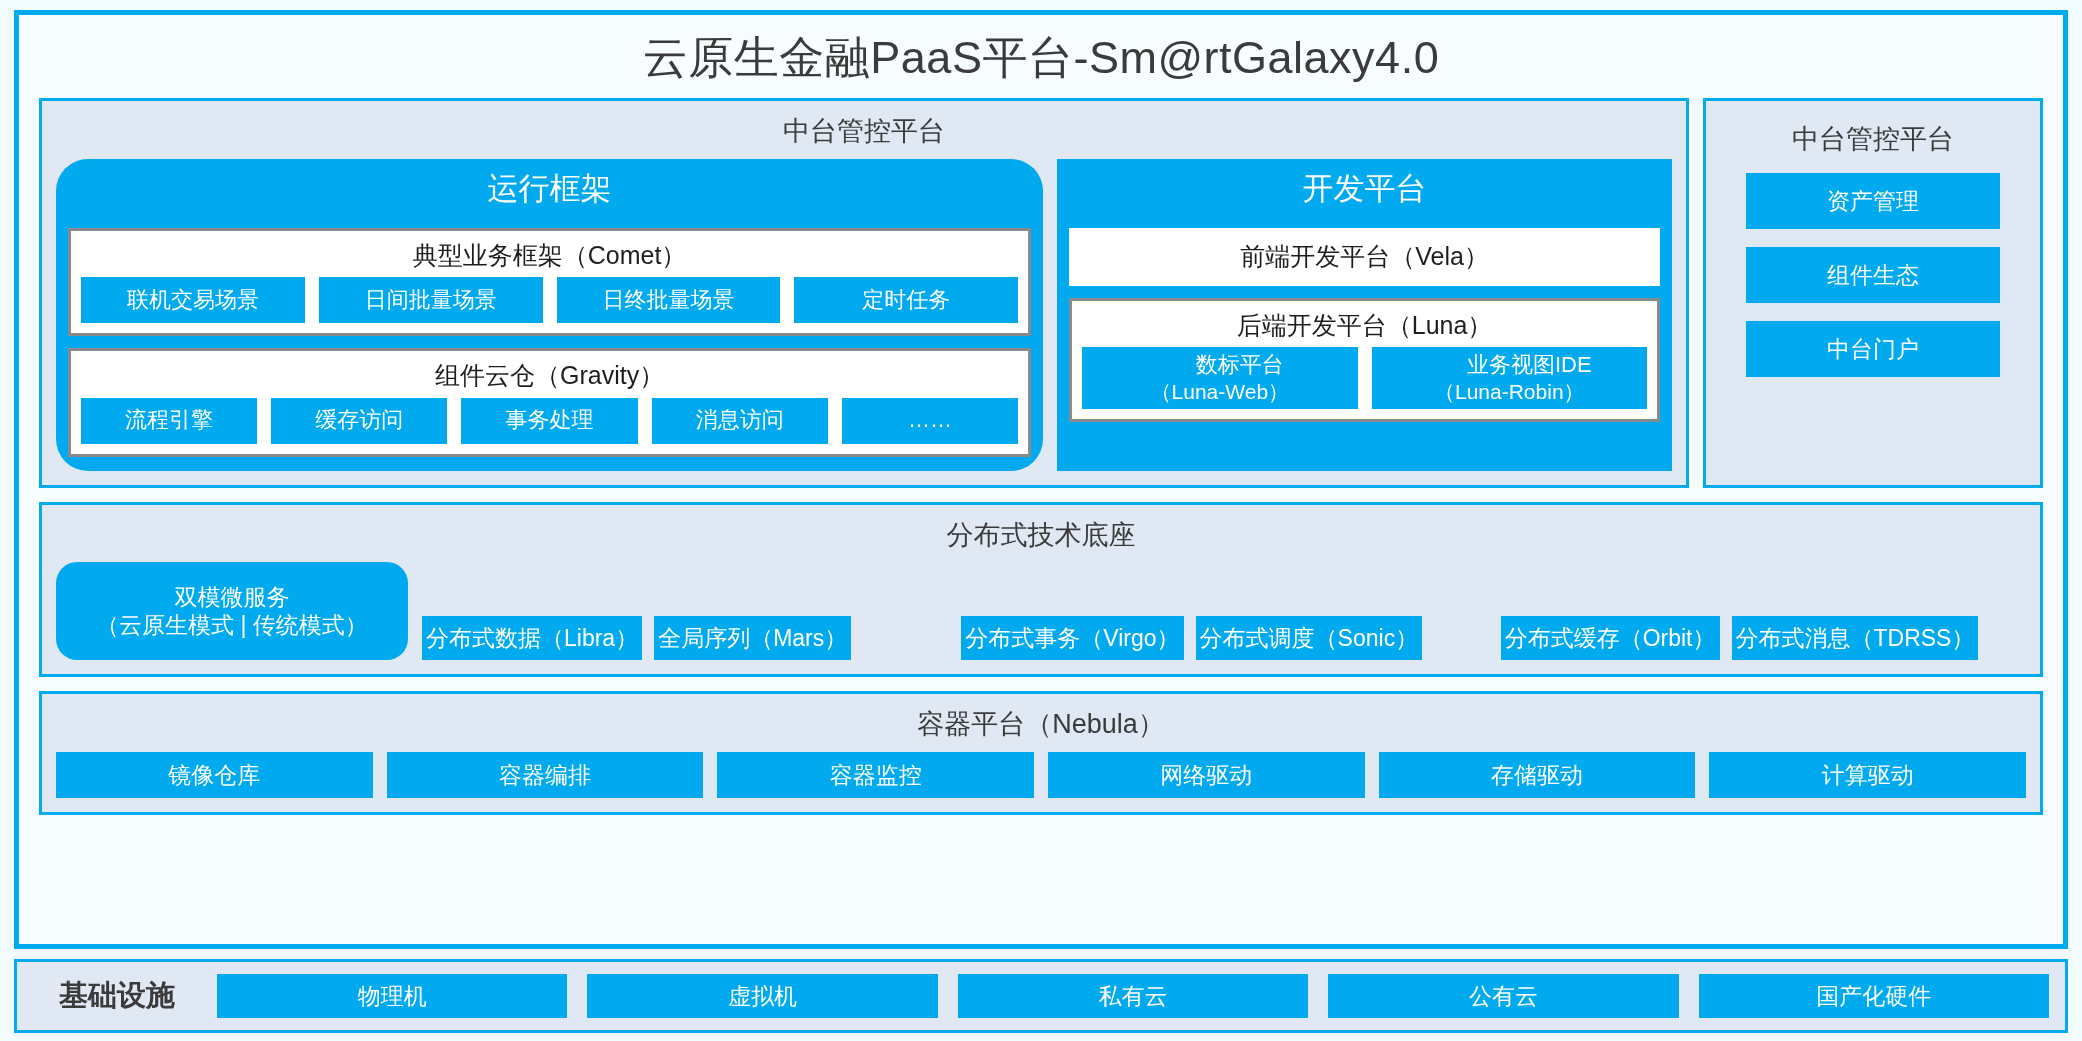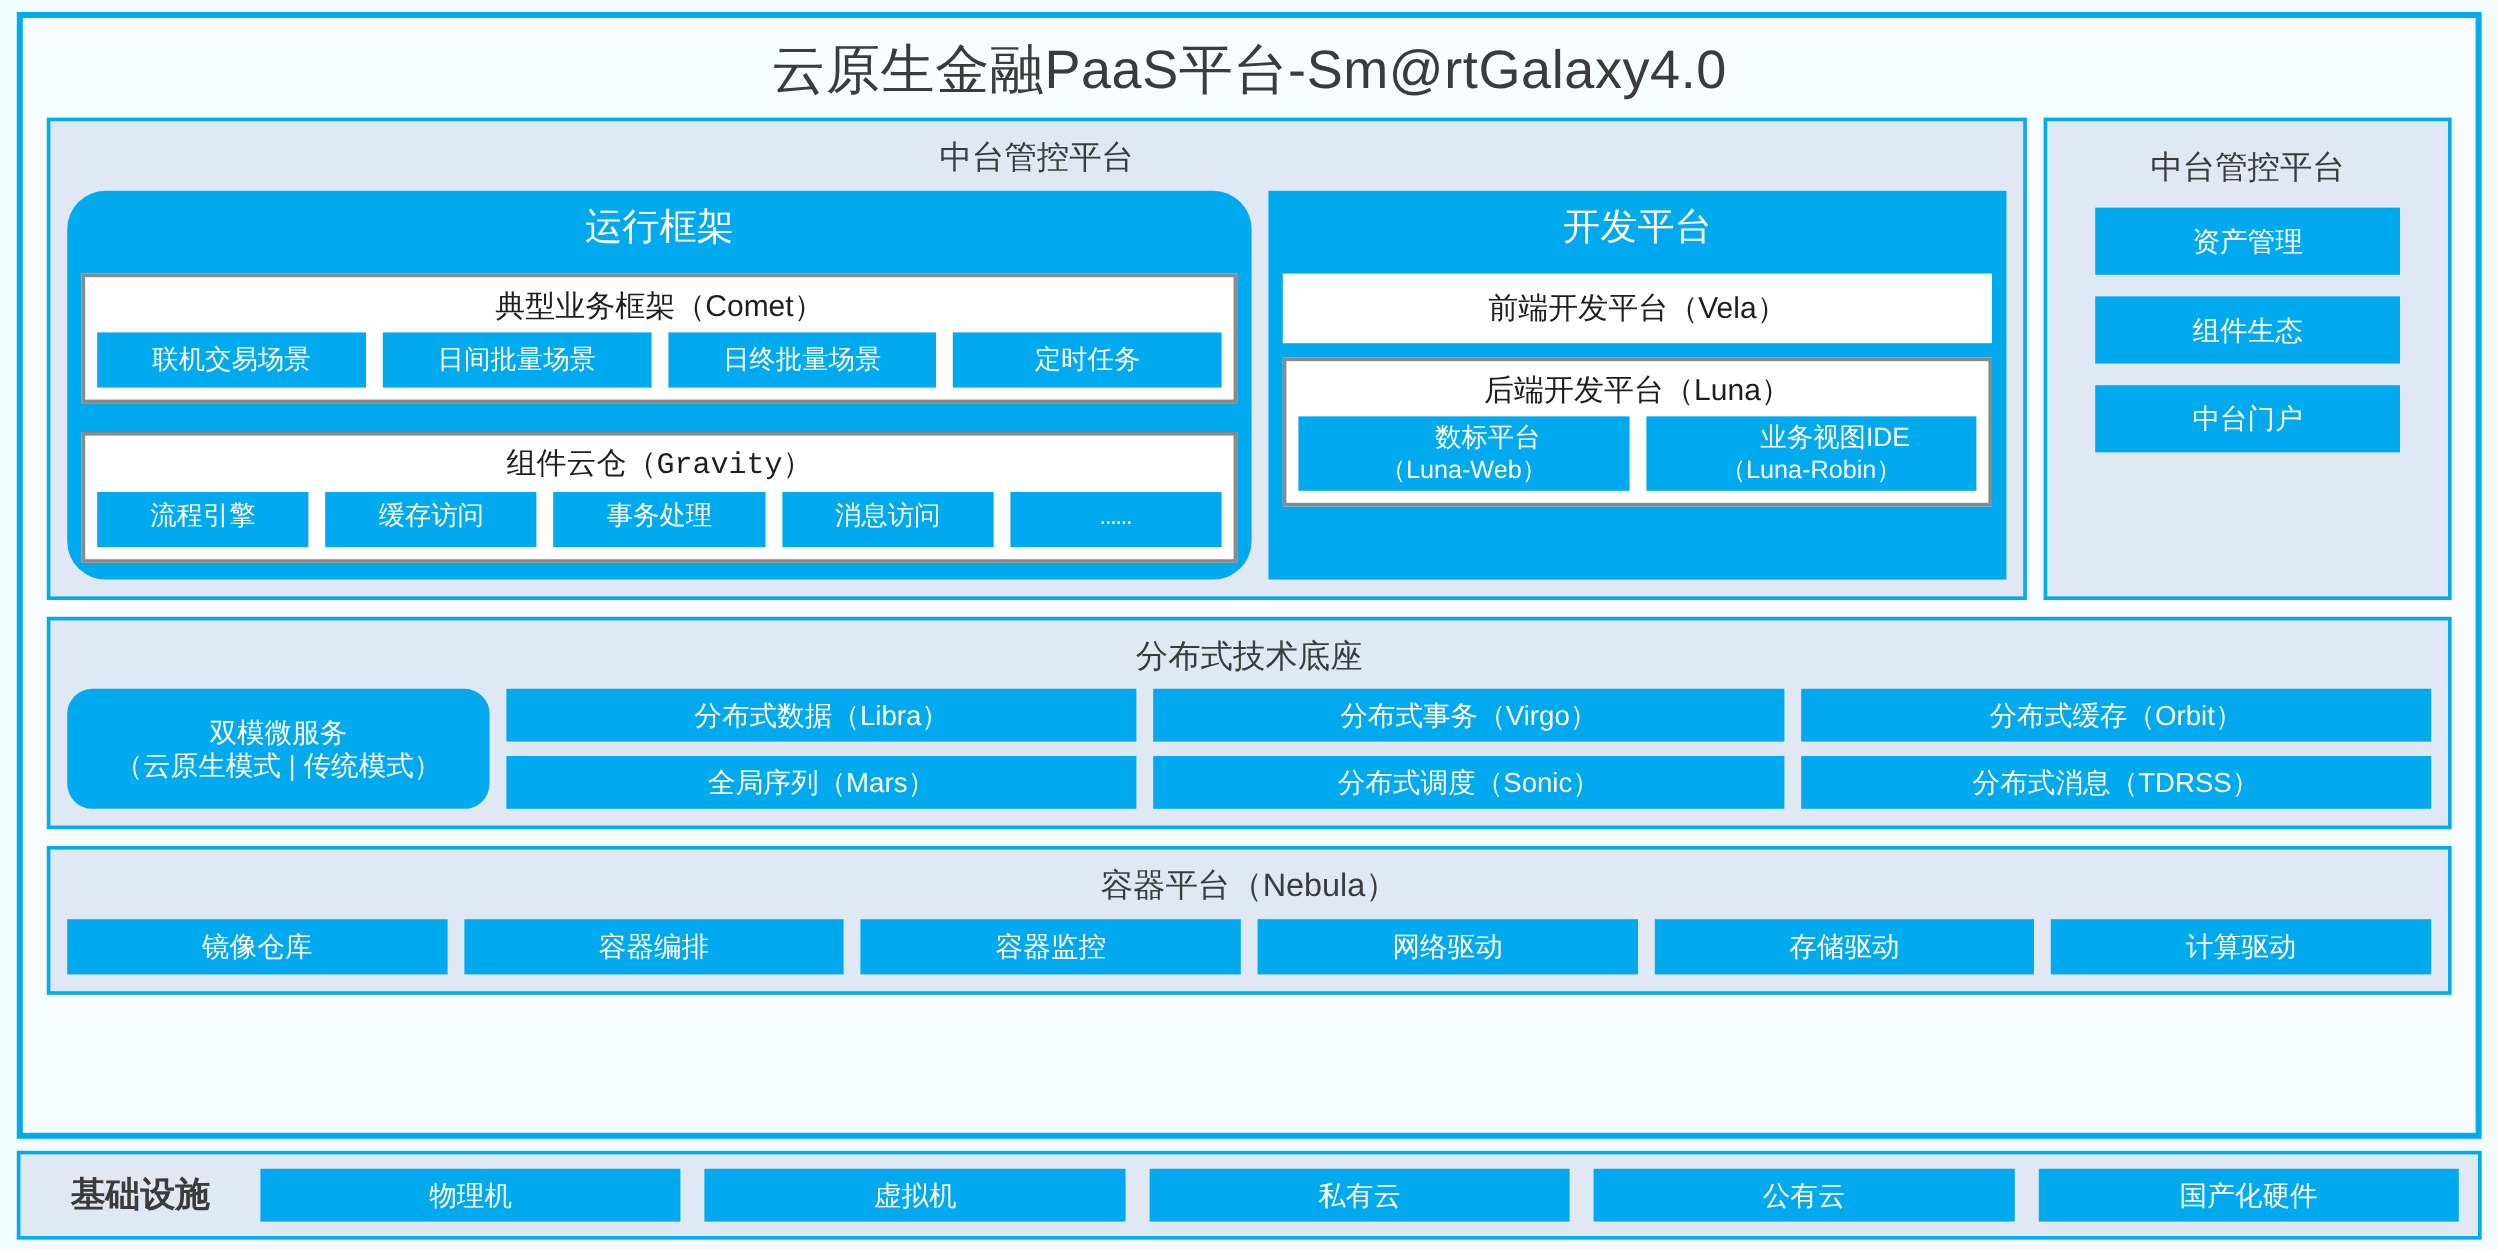--- a/index.html
+++ b/index.html
@@ -104,21 +104,21 @@
   .midplat { width: 340px; display:flex; flex-direction:column; }
   .midplat .panel-title { font-size: 27px; padding: 14px 0 18px 0; }
   .midplat-list { display:flex; flex-direction:column; gap: 18px; padding: 0 26px 6px 26px; }
   .midplat-list > .tag { height: 56px; font-size: 23px; }
 
   
   .techbase { margin-top: 14px; }
   .techbase-body { display:flex; gap: 14px; }
   .dualmode { flex: 0 0 352px; }
   .dualmode .tag { height: 100%; flex-direction:column; font-size:23px;border-radius:21px; }
-  .tb-col { flex: 1 1 0; display:flex; flex-direction:column; gap: 12px; }
+  .tb-col { flex: 1 1 0; display:flex; flex-direction:row; gap: 12px; align-items: flex-end; }
   .tb-col > .tag { height: 44px; font-size: 23px; }
 
   
   .container-p { margin-top: 14px; }
   .container-row { display:flex; gap: 14px; }
   .container-row > .tag { flex:1 1 0; height: 46px; font-size: 23px; }
 
   
   .infra {
     margin-top: 10px;
@@ -157,21 +157,21 @@
             <div class="card">
               <div class="card-title">典型业务框架（Comet）</div>
               <div class="tag-row">
                 <div class="tag">联机交易场景</div>
                 <div class="tag">日间批量场景</div>
                 <div class="tag">日终批量场景</div>
                 <div class="tag">定时任务</div>
               </div>
             </div>
 
-            <div class="card" style="margin-top:12px;font-family:Liberation Mono, monospace;">
+            <div class="card" style="margin-top:0;">
               <div class="card-title">组件云仓（Gravity）</div>
               <div class="tag-row">
                 <div class="tag">流程引擎</div>
                 <div class="tag">缓存访问</div>
                 <div class="tag">事务处理</div>
                 <div class="tag">消息访问</div>
                 <div class="tag">……</div>
               </div>
             </div>
           </div>

